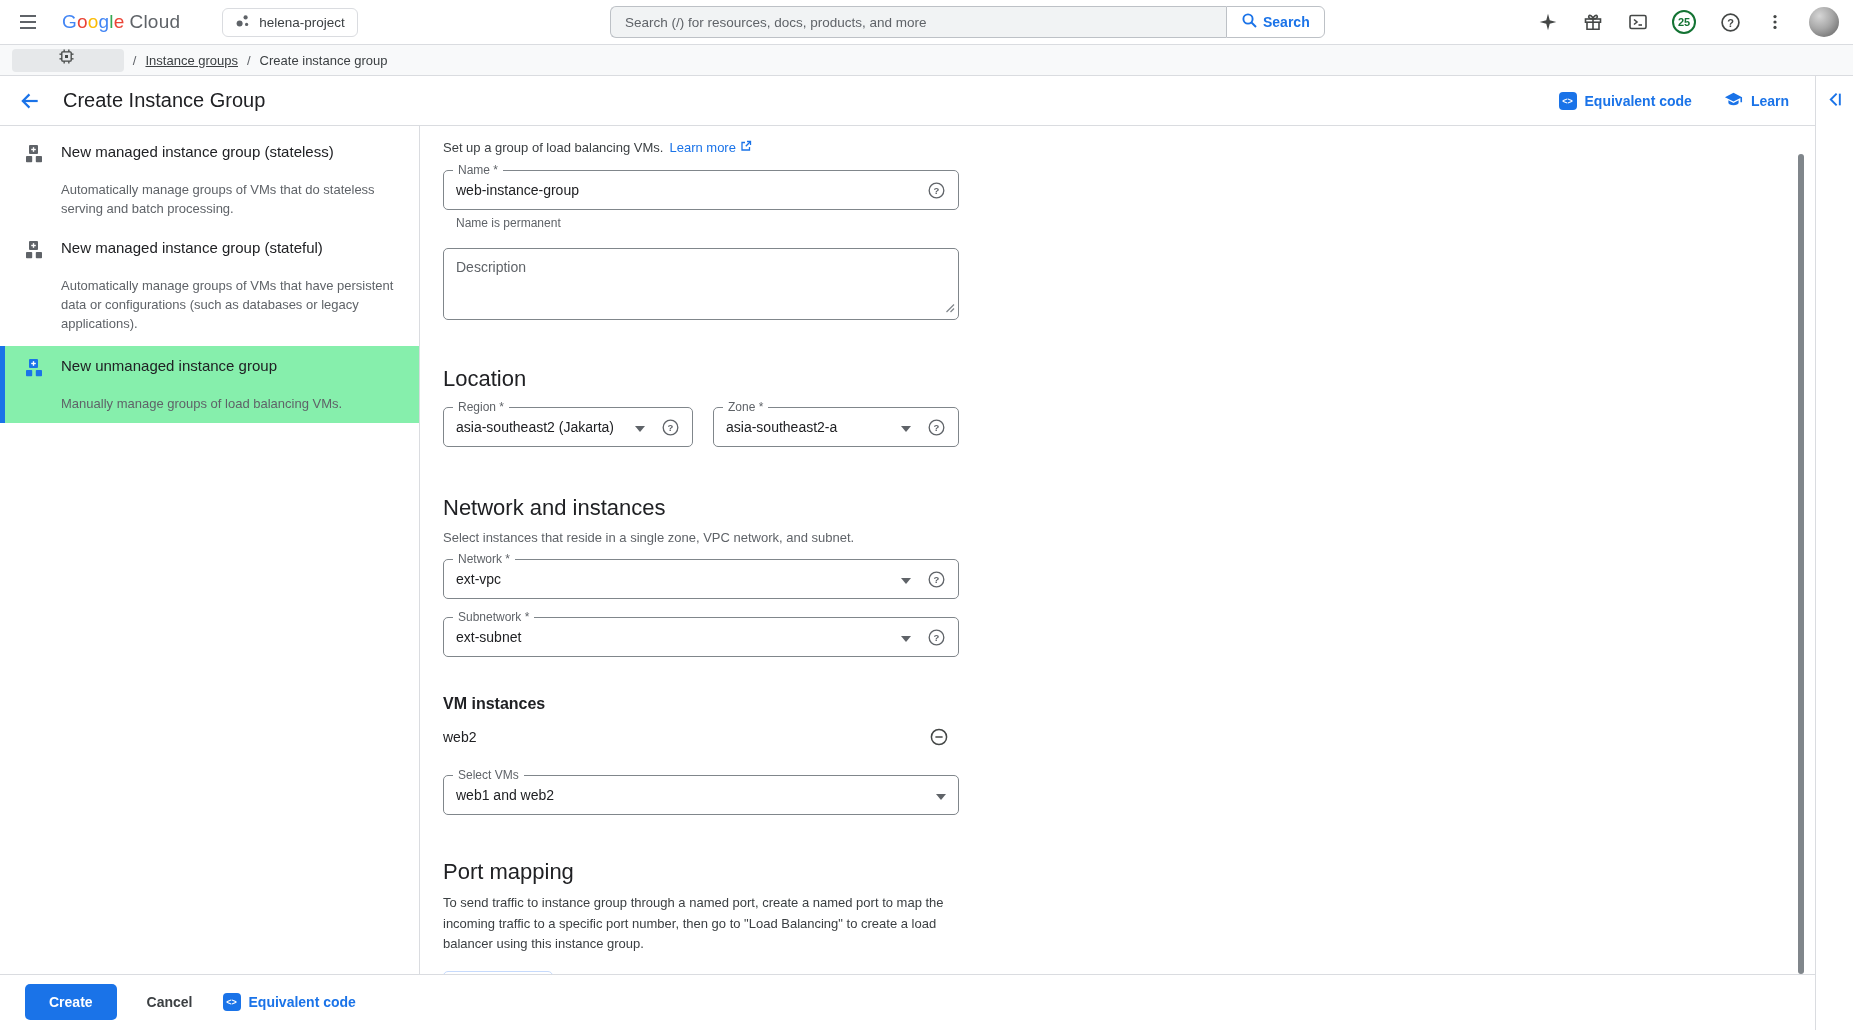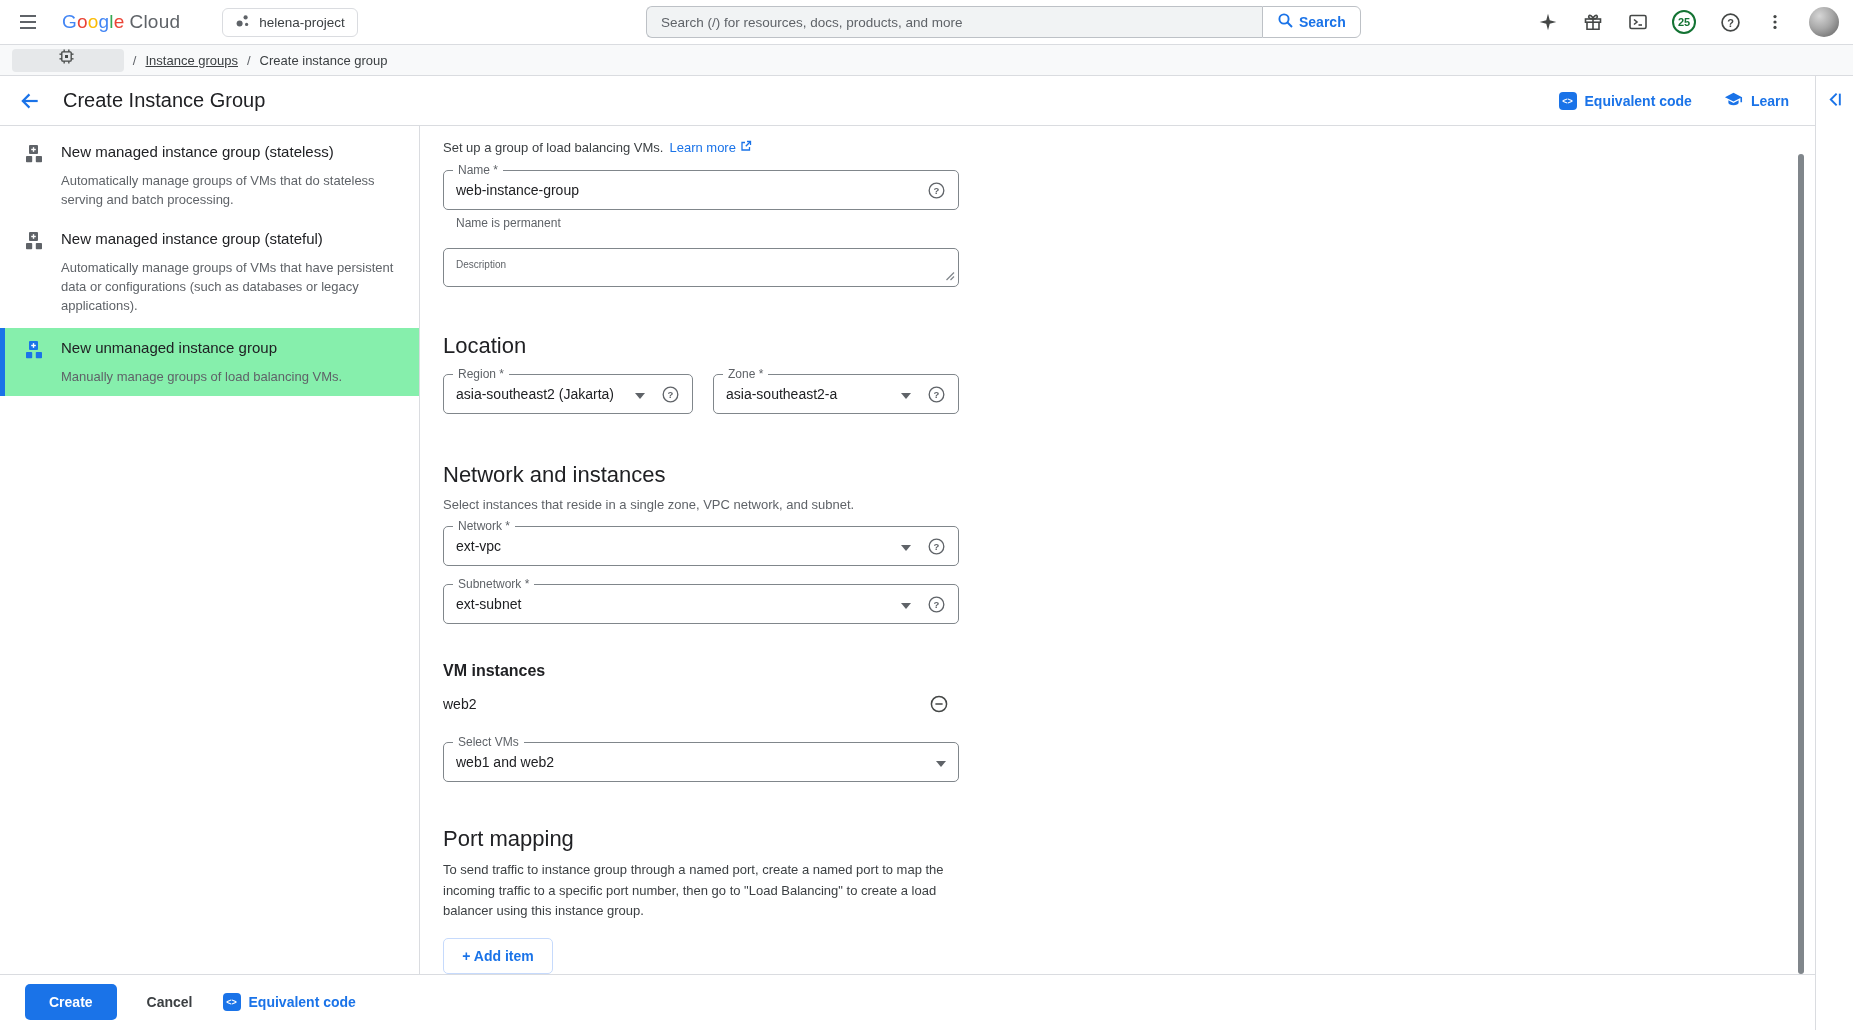--- a/index.html
+++ b/index.html
@@ -7,21 +7,21 @@
   body { font-family:"Liberation Sans", sans-serif; color:#202124; }
   .app { position:relative; width:1853px; height:1031px; background:#fff; overflow:hidden; }
 
   
   .topbar { position:relative; height:45px; border-bottom:1px solid #dadce0; display:flex; align-items:center; padding:0 14px 0 16px; background:#fff; }
   .menu-btn { width:24px; height:24px; display:flex; align-items:center; justify-content:center; cursor:pointer; }
   .logo { display:flex; align-items:baseline; margin-left:22px; font-size:19px; letter-spacing:.2px; cursor:pointer; }
   .logo .l1{color:#4285F4}.logo .l2{color:#EA4335}.logo .l3{color:#FBBC04}.logo .l4{color:#4285F4}.logo .l5{color:#34A853}.logo .l6{color:#EA4335}
   .logo .cloud { color:#5f6368; margin-left:5px; }
   .project-btn { margin-left:42px; height:29px; display:flex; align-items:center; gap:8px; border:1px solid #dadce0; border-radius:6px; padding:0 12px; font-size:13.5px; color:#3c4043; background:#fff; cursor:pointer; }
-  .searchwrap { position:absolute; left:646px; top:6px; height:20px; display:flex; }
+  .searchwrap { position:absolute; left:610px; top:6px; height:20px; display:flex; }
   .search-input { width:616px; height:32px; background:#f1f3f4; border:1px solid #bdc1c6; border-right:none; border-radius:6px 0 0 6px; padding:0 14px; font-size:13.5px; color:#5f6368; font-family:"Liberation Sans",sans-serif; outline:none; }
   .search-input::placeholder { color:#5f6368; opacity:1; }
   .search-btn { height:32px; border:1px solid #bdc1c6; border-radius:0 6px 6px 0; background:#fff; display:flex; align-items:center; gap:5px; padding:0 14px; color:#1a73e8; font-size:14px; font-weight:bold; cursor:pointer; }
   .top-icons { margin-left:auto; display:flex; align-items:center; gap:23px; }
   .tico { width:22px; height:22px; display:flex; align-items:center; justify-content:center; cursor:pointer; }
   .credits { width:24px; height:24px; border:2px solid #137333; border-radius:50%; color:#137333; font-size:11px; font-weight:bold; display:flex; align-items:center; justify-content:center; cursor:pointer; background:#fff; }
   .avatar { width:30px; height:30px; border-radius:50%; background:radial-gradient(circle at 35% 30%, #d6d6d6 0%, #a8a8a8 45%, #5c5c5c 100%); cursor:pointer; }
 
   
   .crumbbar { height:31px; background:#f8f9fa; border-bottom:1px solid #dadce0; display:flex; align-items:center; padding:0 12px; font-size:13px; color:#3c4043; }
@@ -42,35 +42,35 @@
   .title-actions { margin-left:auto; display:flex; align-items:center; gap:32px; }
   .blue-action { display:flex; align-items:center; gap:8px; color:#1a73e8; font-size:14px; font-weight:bold; cursor:pointer; }
   .code-ic { width:18px; height:18px; background:#1a73e8; border-radius:4px; color:#fff; font-size:9px; font-weight:bold; display:flex; align-items:center; justify-content:center; letter-spacing:0; }
 
   
   .main { height:857px; display:flex; overflow:hidden; }
   .sidebar { width:420px; border-right:1px solid #dadce0; padding-top:6px; background:#fff; flex:none; }
   .side-item { display:flex; gap:16px; padding:10px 16px 10px 25px; cursor:pointer; }
   .side-item .sicon { flex:none; width:20px; padding-top:2px; }
   .side-title { font-size:15px; color:#202124; line-height:20px; }
-  .side-desc { font-size:13px; color:#5f6368; line-height:19px; margin-top:9px; }
+  .side-desc { font-size:13px; color:#5f6368; line-height:19px; margin-top:18px; }
   .side-item.selected { background:#86efac; border-left:5px solid #1a73e8; padding-left:20px; margin-top:3px; }
 
   .content { flex:1; overflow:hidden; padding:12px 0 0 23px; position:relative; background:#fff; }
   .intro { font-size:13px; color:#3c4043; height:18px; display:flex; align-items:center; gap:4px; }
   .learn-more { color:#1a73e8; cursor:pointer; margin-left:2px; }
 
   .field { position:relative; width:516px; height:40px; border:1px solid #80868b; border-radius:5px; display:flex; align-items:center; padding:0 12px; background:#fff; cursor:pointer; }
   .flabel { position:absolute; top:-8px; left:9px; background:#fff; padding:0 5px; font-size:12px; color:#5f6368; white-space:nowrap; cursor:default; }
   .fvalue { flex:1; font-size:14px; color:#202124; white-space:nowrap; overflow:hidden; }
   .ficons { display:flex; align-items:center; gap:16px; margin-left:8px; }
   .helpico { width:19px; height:19px; display:flex; cursor:pointer; }
   .name-wrap { margin-top:14px; }
   .helper { margin-top:6px; padding-left:13px; font-size:12px; color:#5f6368; }
-  .desc-box { position:relative; margin-top:18px; width:516px; height:39px; border:1px solid #80868b; border-radius:5px; padding:10px 12px; font-size:10px; color:#5f6368; cursor:text; }
+  .desc-box { position:relative; margin-top:18px; width:516px; height:72px; border:1px solid #80868b; border-radius:5px; padding:10px 12px; font-size:14px; color:#5f6368; cursor:text; }
   .resize-h { position:absolute; right:3px; bottom:3px; cursor:nwse-resize; }
 
   .h1 { margin-top:46px; font-size:22px; font-weight:400; color:#202124; }
   .loc-row { margin-top:15px; display:flex; gap:20px; }
   .loc-row .field { width:250px; }
   .loc-row .field.zone { width:246px; }
   .h1.net { margin-top:48px; }
   .subtext { margin-top:9px; font-size:13px; color:#5f6368; }
   .net-field { margin-top:14px; }
   .subnet-field { margin-top:18px; }

